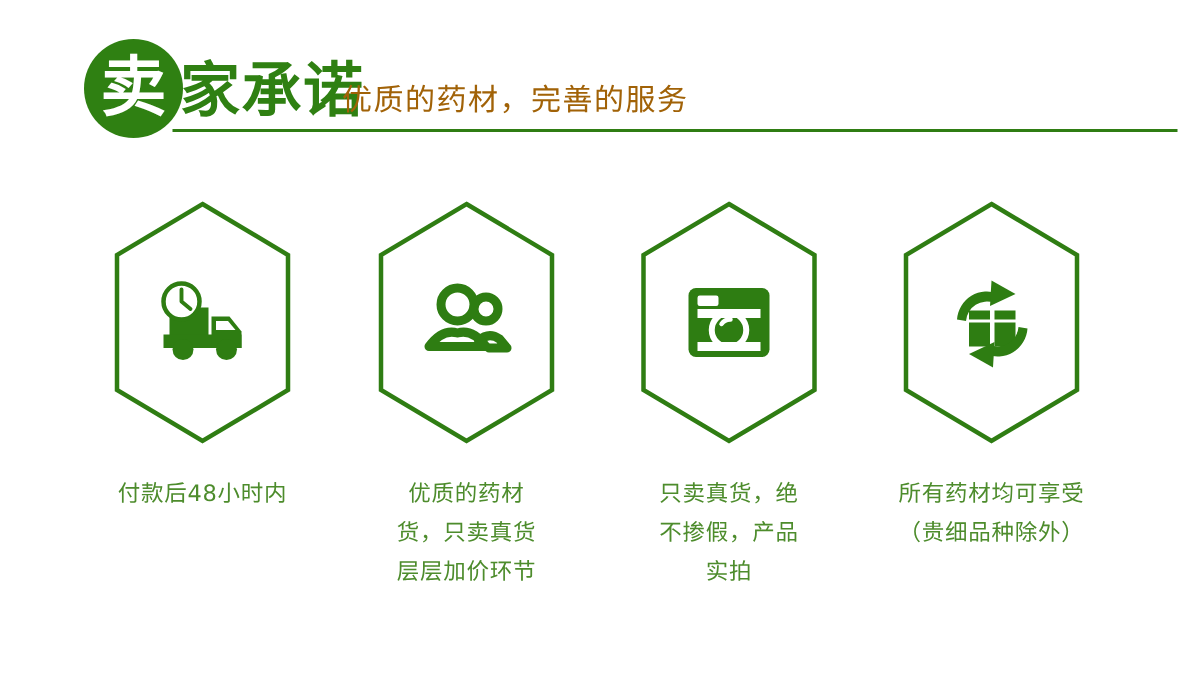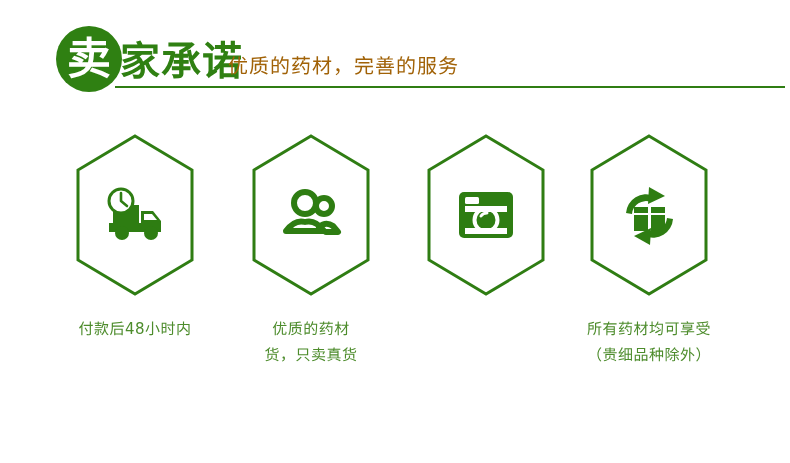--- a/index.html
+++ b/index.html
@@ -81,21 +81,21 @@
   }
   .feature {
     position: absolute;
     top: 0;
     width: 178px;
     text-align: center;
   }
   .feature-0 { left: 14px; }
   .feature-1 { left: 190px; }
   .feature-2 { left: 365px; }
-  .feature-3 { left: 528px; }
+  .feature-3 { left: 540px; }
 
   .hexwrap {
     position: relative;
     width: 178px;
     height: 170px;
   }
   .hexwrap svg {
     display: block;
     position: absolute;
     left: 50%;
@@ -180,20 +180,21 @@
             <circle cx="30" cy="24" r="11"></circle>
 
             <path d="M11 52 q9 -12 19 -9 q10 -3 19 9 z"></path>
           </g>
         </svg>
       </div>
     </div>
     <div class="feature-caption">
       <span class="cap-line">优质的药材</span>
       <span class="cap-line">货，只卖真货</span>
+      <span class="cap-line">层层加价环节</span>
     </div>
   </div>
 
   <div class="feature feature-2">
     <div class="hexwrap">
       <svg width="126" height="170" viewBox="0 0 126 170" aria-hidden="true">
         <polygon points="63,6 120,40 120,130 63,164 6,130 6,40" fill="none" stroke="#2f7d13" stroke-width="3"></polygon>
       </svg>
       <div class="hex-icon">
         <svg viewBox="0 0 72 72">
@@ -202,20 +203,25 @@
           <rect x="15" y="18" width="14" height="7" rx="1.5" fill="#ffffff"></rect>
 
           <rect x="15" y="27" width="42" height="6" fill="#ffffff"></rect>
 
           <rect x="15" y="49" width="42" height="6" fill="#ffffff"></rect>
 
           <circle cx="36" cy="41" r="11.5" fill="none" stroke="#ffffff" stroke-width="4"></circle>
           <path d="M31 37 a7 7 0 0 1 6 -3" fill="none" stroke="#ffffff" stroke-width="3" stroke-linecap="round"></path>
         </svg>
       </div>
+    </div>
+    <div class="feature-caption">
+      <span class="cap-line">只卖真货，绝</span>
+      <span class="cap-line">不掺假，产品</span>
+      <span class="cap-line">实拍</span>
     </div>
   </div>
 
   <div class="feature feature-3">
     <div class="hexwrap">
       <svg width="126" height="170" viewBox="0 0 126 170" aria-hidden="true">
         <polygon points="63,6 120,40 120,130 63,164 6,130 6,40" fill="none" stroke="#2f7d13" stroke-width="3"></polygon>
       </svg>
       <div class="hex-icon">
         <svg viewBox="0 0 72 72">

